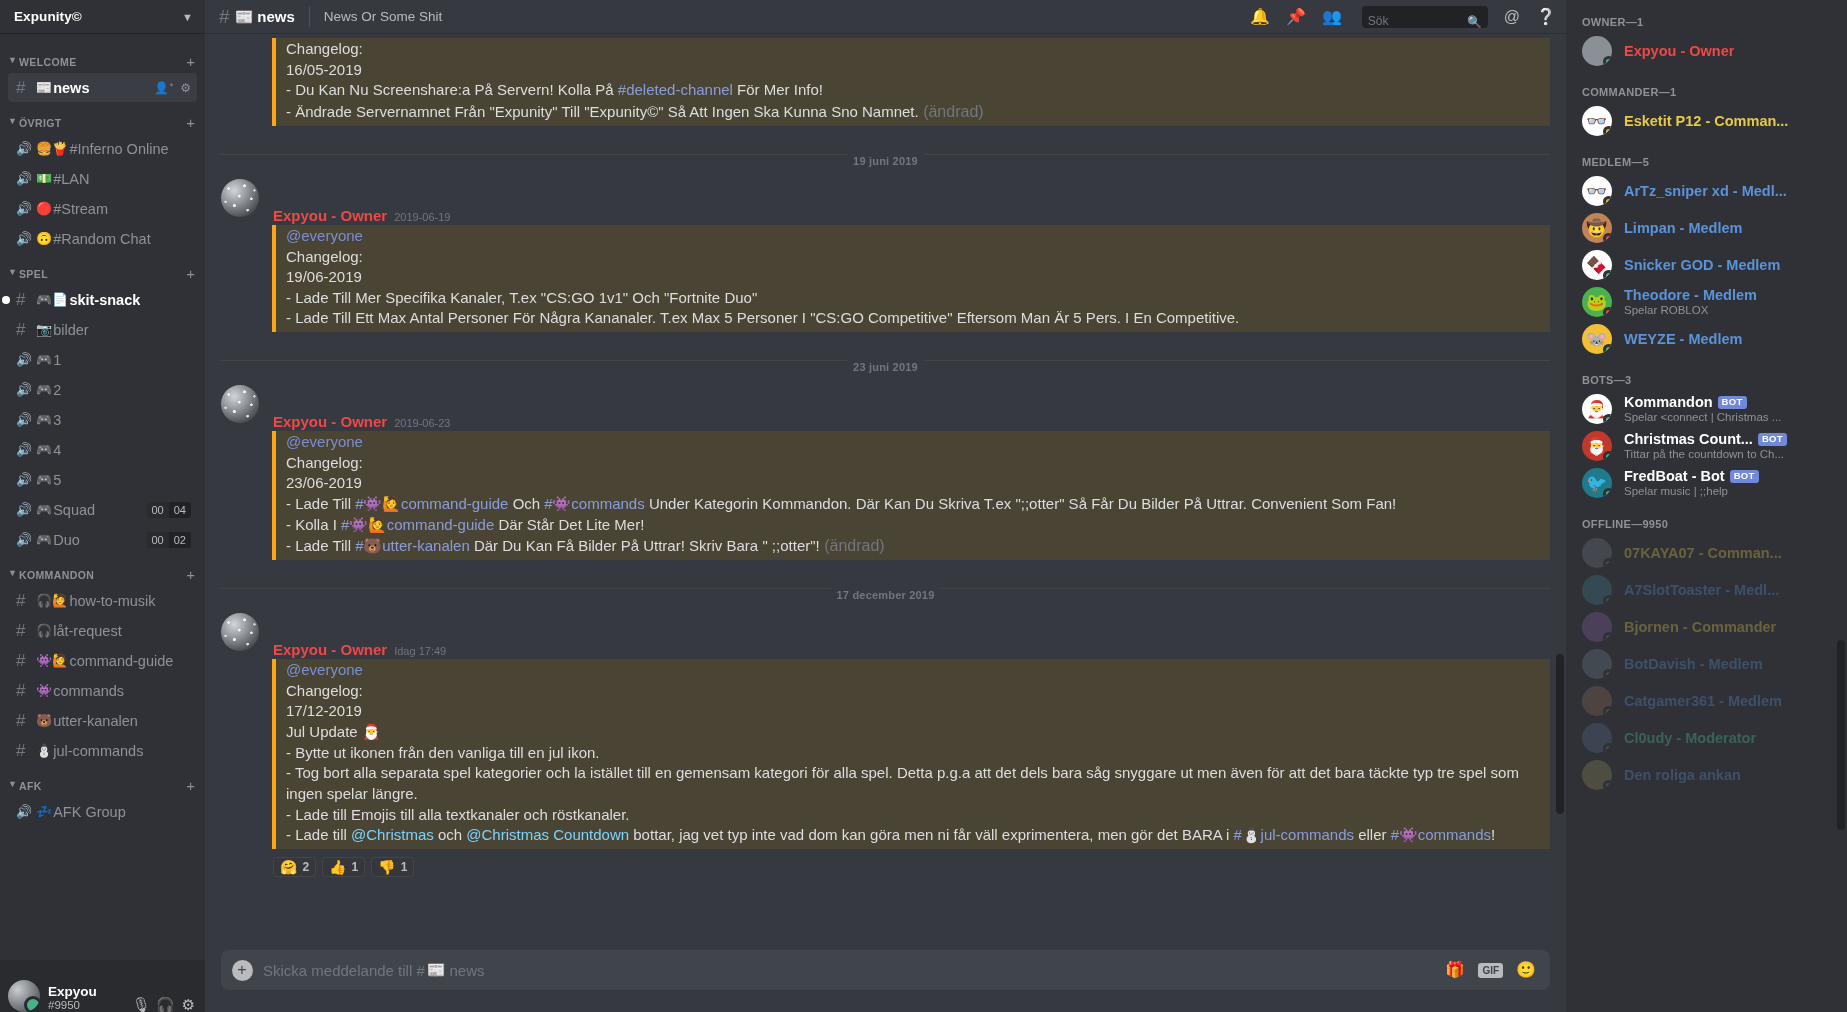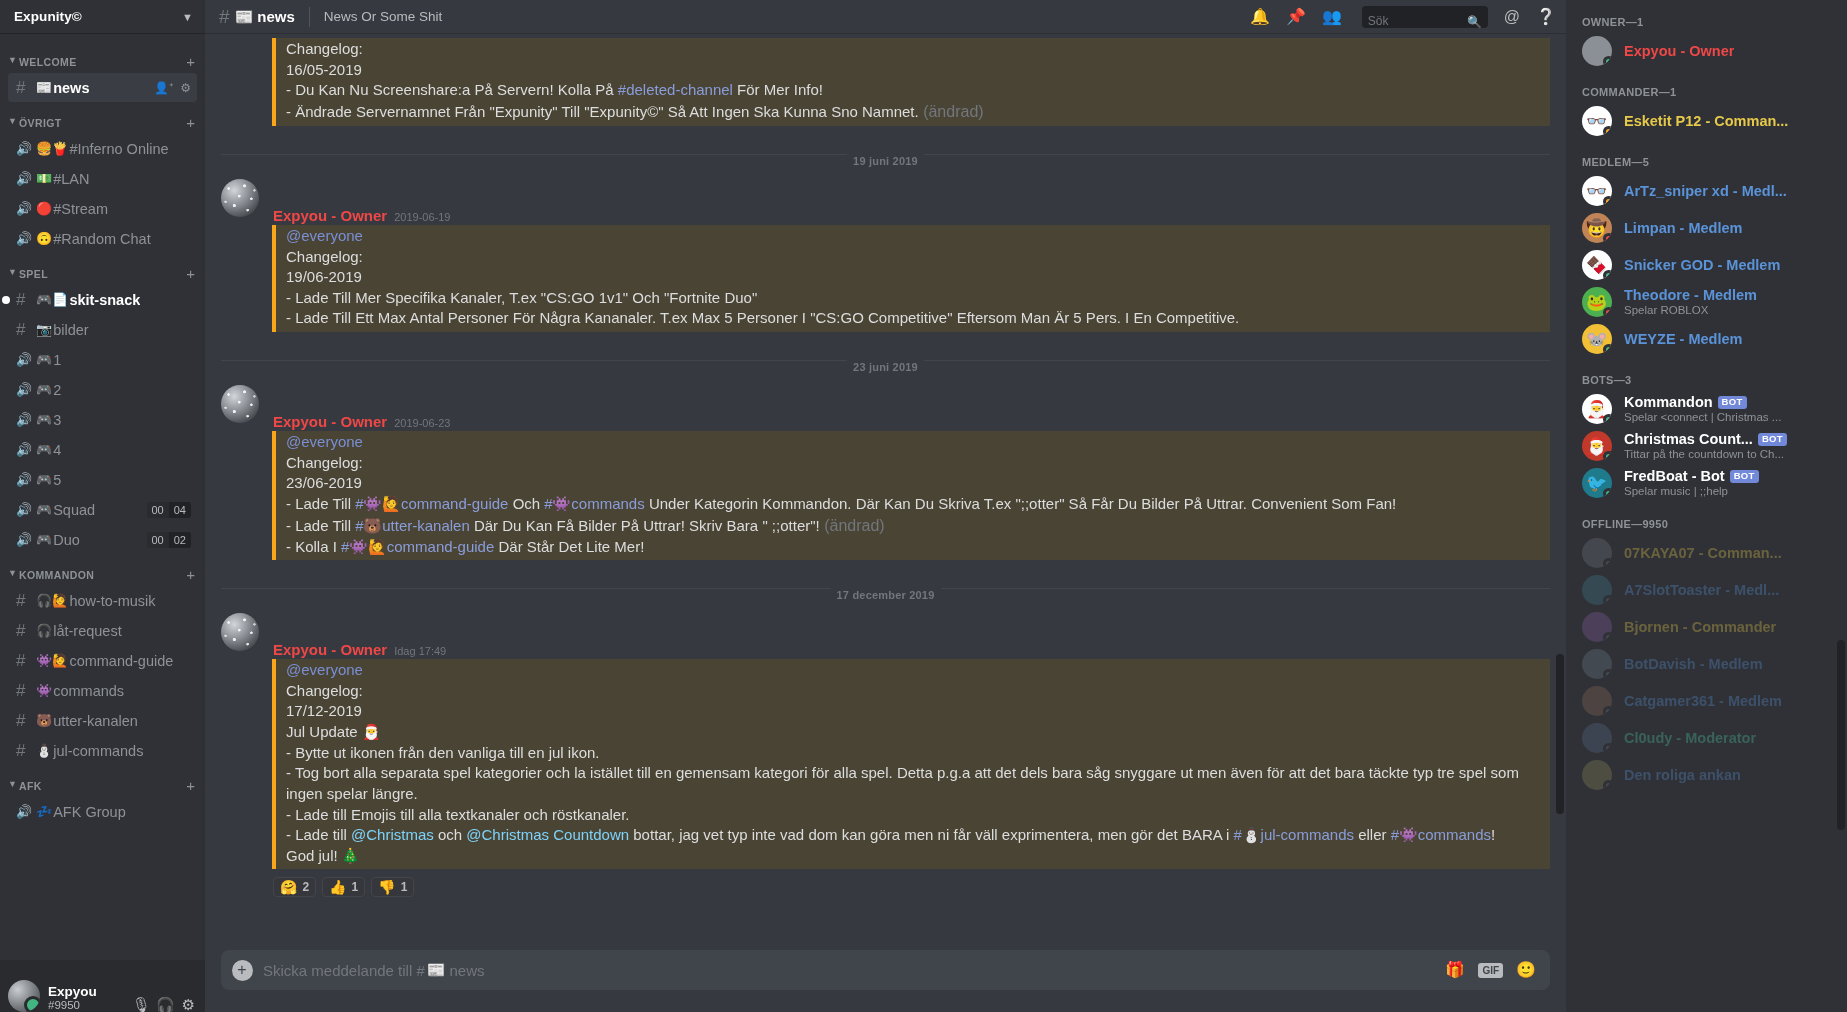--- a/index.html
+++ b/index.html
@@ -449,22 +449,22 @@
             <div class="msg-body">
               <div class="msg-head">
                 <span class="author">Expyou - Owner</span>
                 <span class="stamp">2019-06-23</span>
               </div>
               <div class="mention-block">
                 <div class="line-txt"><span class="at-everyone">@everyone</span></div>
                 <div class="line-txt">Changelog:</div>
                 <div class="line-txt">23/06-2019</div>
                 <div class="line-txt">- Lade Till <span class="chan-mention">#👾🙋command-guide</span> Och <span class="chan-mention">#👾commands</span> Under Kategorin Kommandon. Där Kan Du Skriva T.ex ";;otter" Så Får Du Bilder På Uttrar. Convenient Som Fan!</div>
+                <div class="line-txt">- Kolla I <span class="chan-mention">#👾🙋command-guide</span> Där Står Det Lite Mer!</div>
                 <div class="line-txt">- Lade Till <span class="chan-mention">#🐻utter-kanalen</span> Där Du Kan Få Bilder På Uttrar! Skriv Bara " ;;otter"!<span class="edited"> (ändrad)</span></div>
-                <div class="line-txt">- Kolla I <span class="chan-mention">#👾🙋command-guide</span> Där Står Det Lite Mer!</div>
               </div>
             </div>
           </div>
           <div class="divider">
             <span class="line"></span>
             <span class="dtext">17 december 2019</span>
             <span class="line"></span>
           </div>
           <div class="msg">
             <div class="avatar"></div>
@@ -475,21 +475,20 @@
               </div>
               <div class="mention-block">
                 <div class="line-txt"><span class="at-everyone">@everyone</span></div>
                 <div class="line-txt">Changelog:</div>
                 <div class="line-txt">17/12-2019</div>
                 <div class="line-txt">Jul Update 🎅</div>
                 <div class="line-txt">- Bytte ut ikonen från den vanliga till en jul ikon.</div>
                 <div class="line-txt">- Tog bort alla separata spel kategorier och la istället till en gemensam kategori för alla spel. Detta p.g.a att det dels bara såg snyggare ut men även för att det bara täckte typ tre spel som ingen spelar längre.</div>
                 <div class="line-txt">- Lade till Emojis till alla textkanaler och röstkanaler.</div>
                 <div class="line-txt">- Lade till <span class="user-mention">@Christmas</span> och <span class="user-mention">@Christmas Countdown</span> bottar, jag vet typ inte vad dom kan göra men ni får väll exprimentera, men gör det BARA i <span class="chan-mention">#⛄jul-commands</span> eller <span class="chan-mention">#👾commands</span>!</div>
-                <div class="line-txt">God jul! 🎄</div>
               </div>
             </div>
           </div>
           <div class="reactions">
             <div class="reaction">
               <span class="r-em">🤗</span>
               <span class="r-n">2</span>
             </div>
             <div class="reaction">
               <span class="r-em">👍</span>

